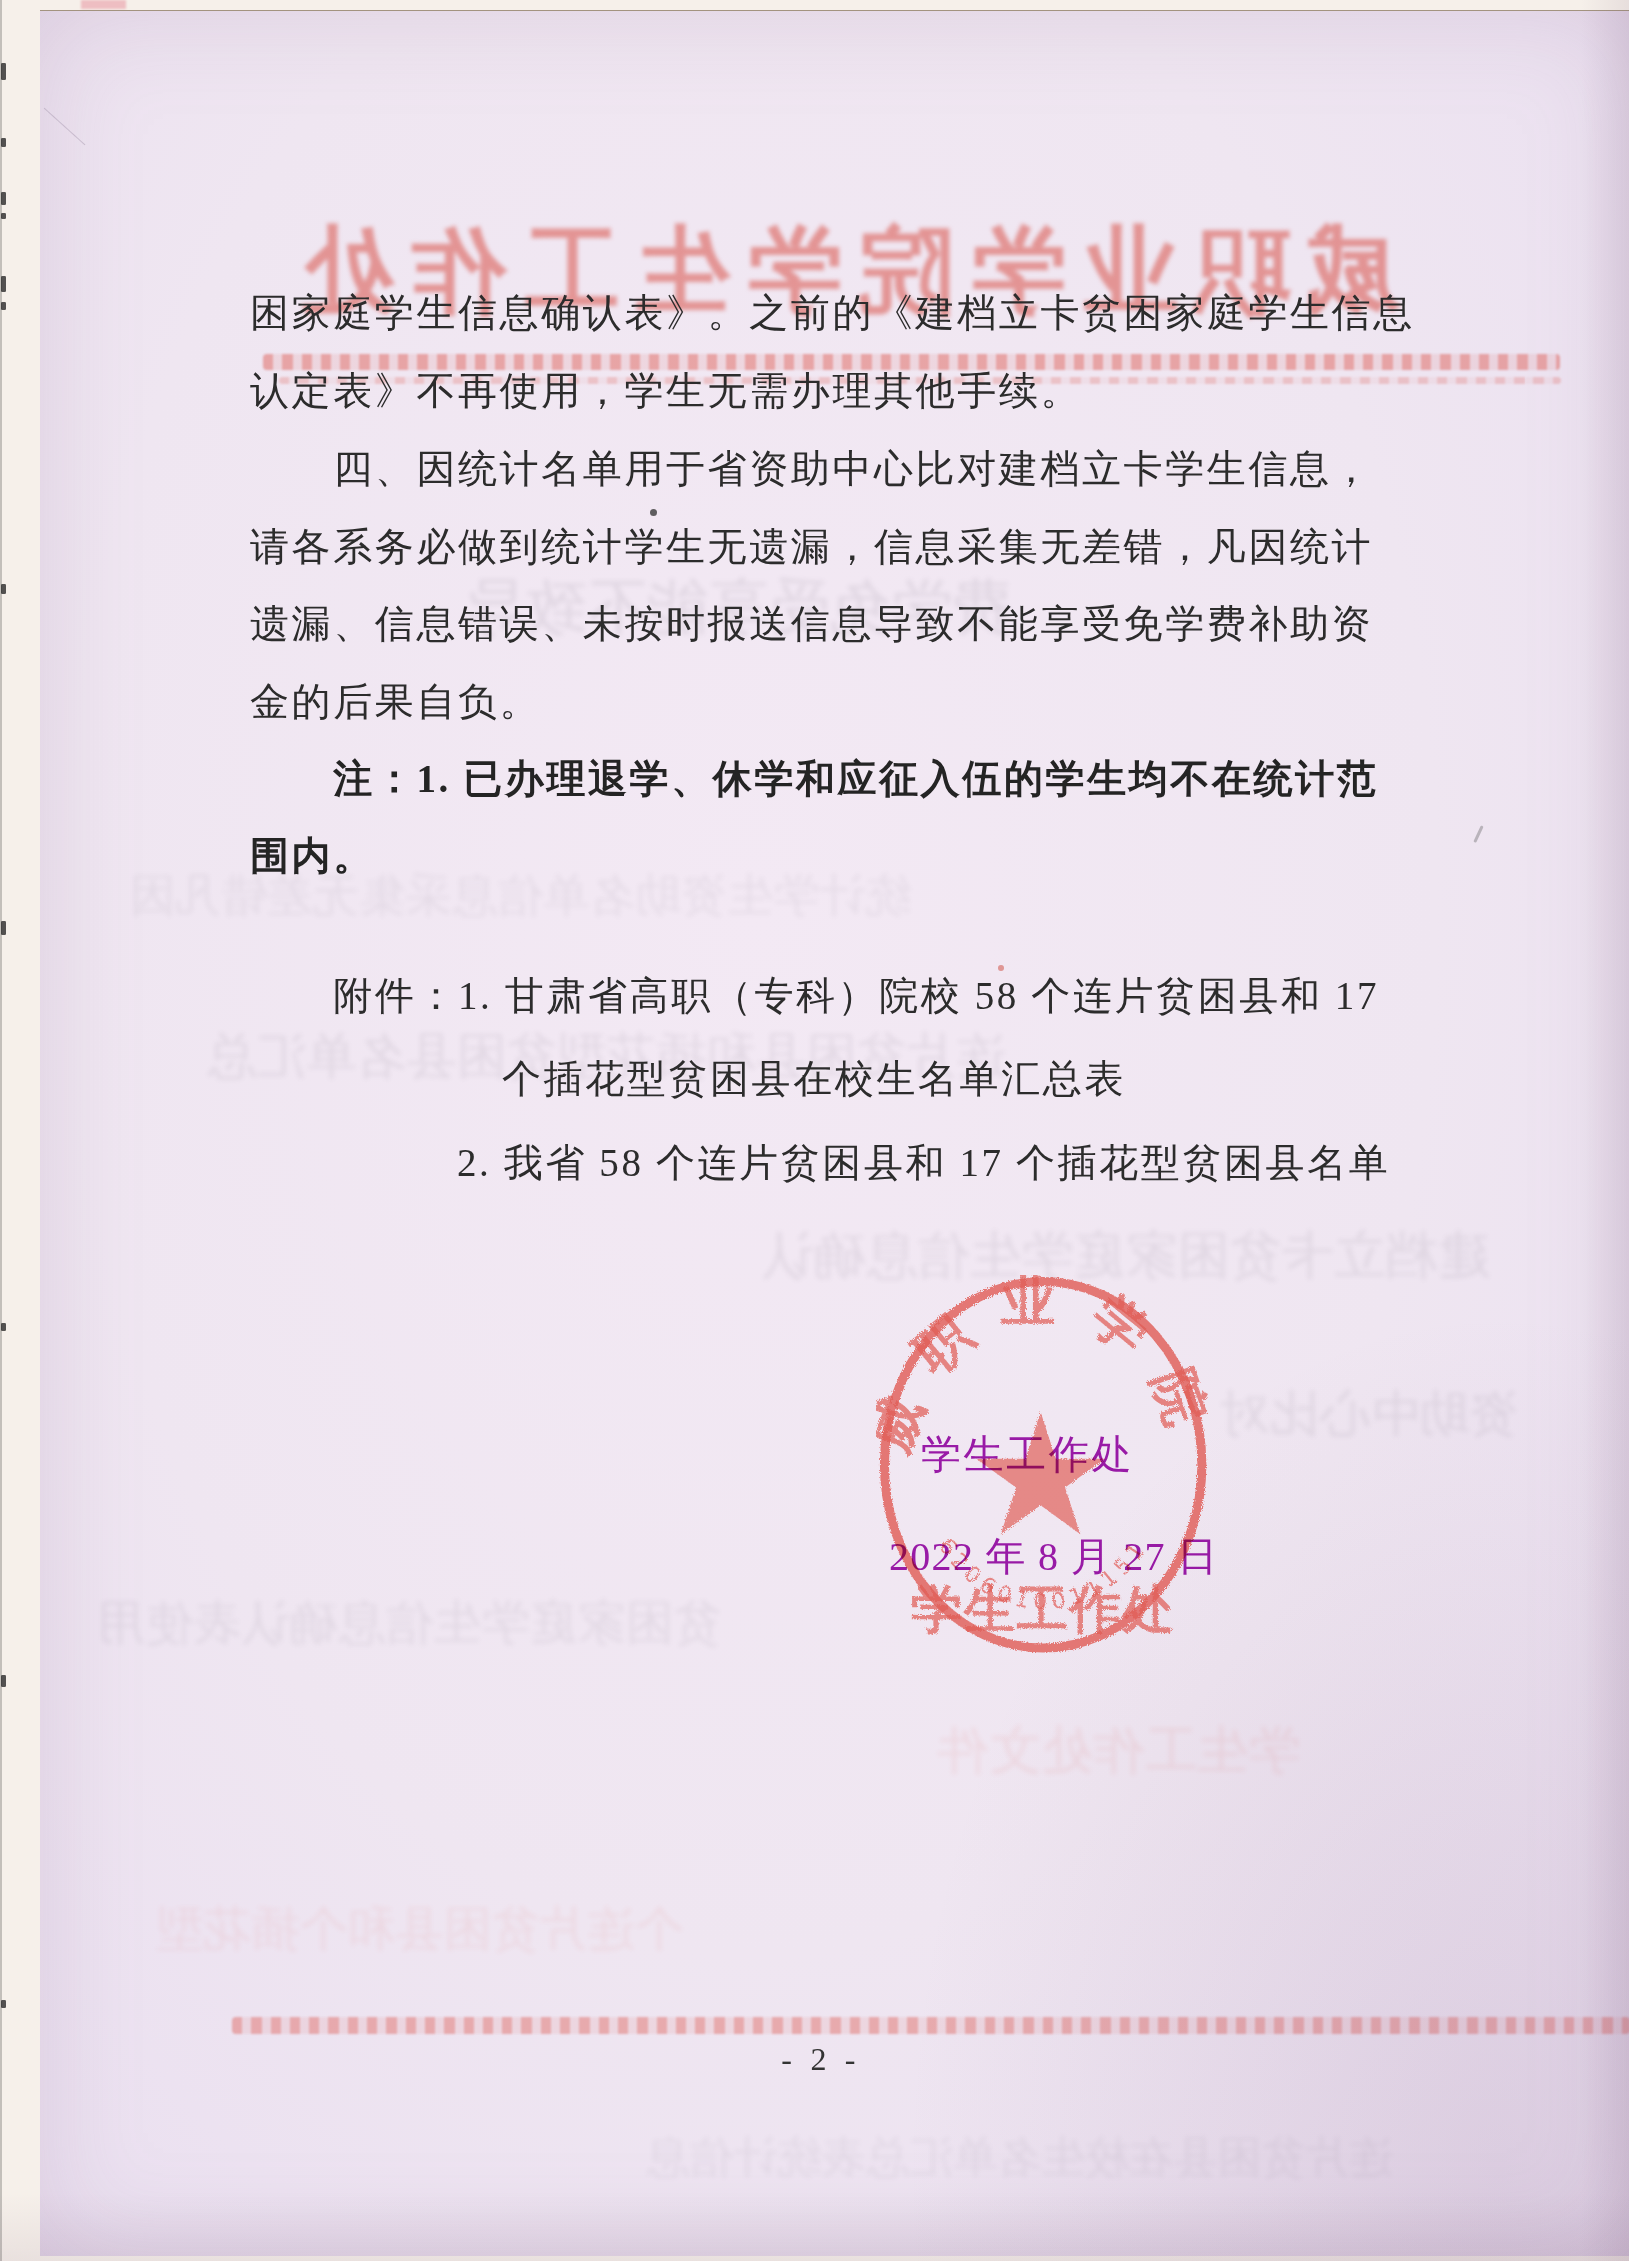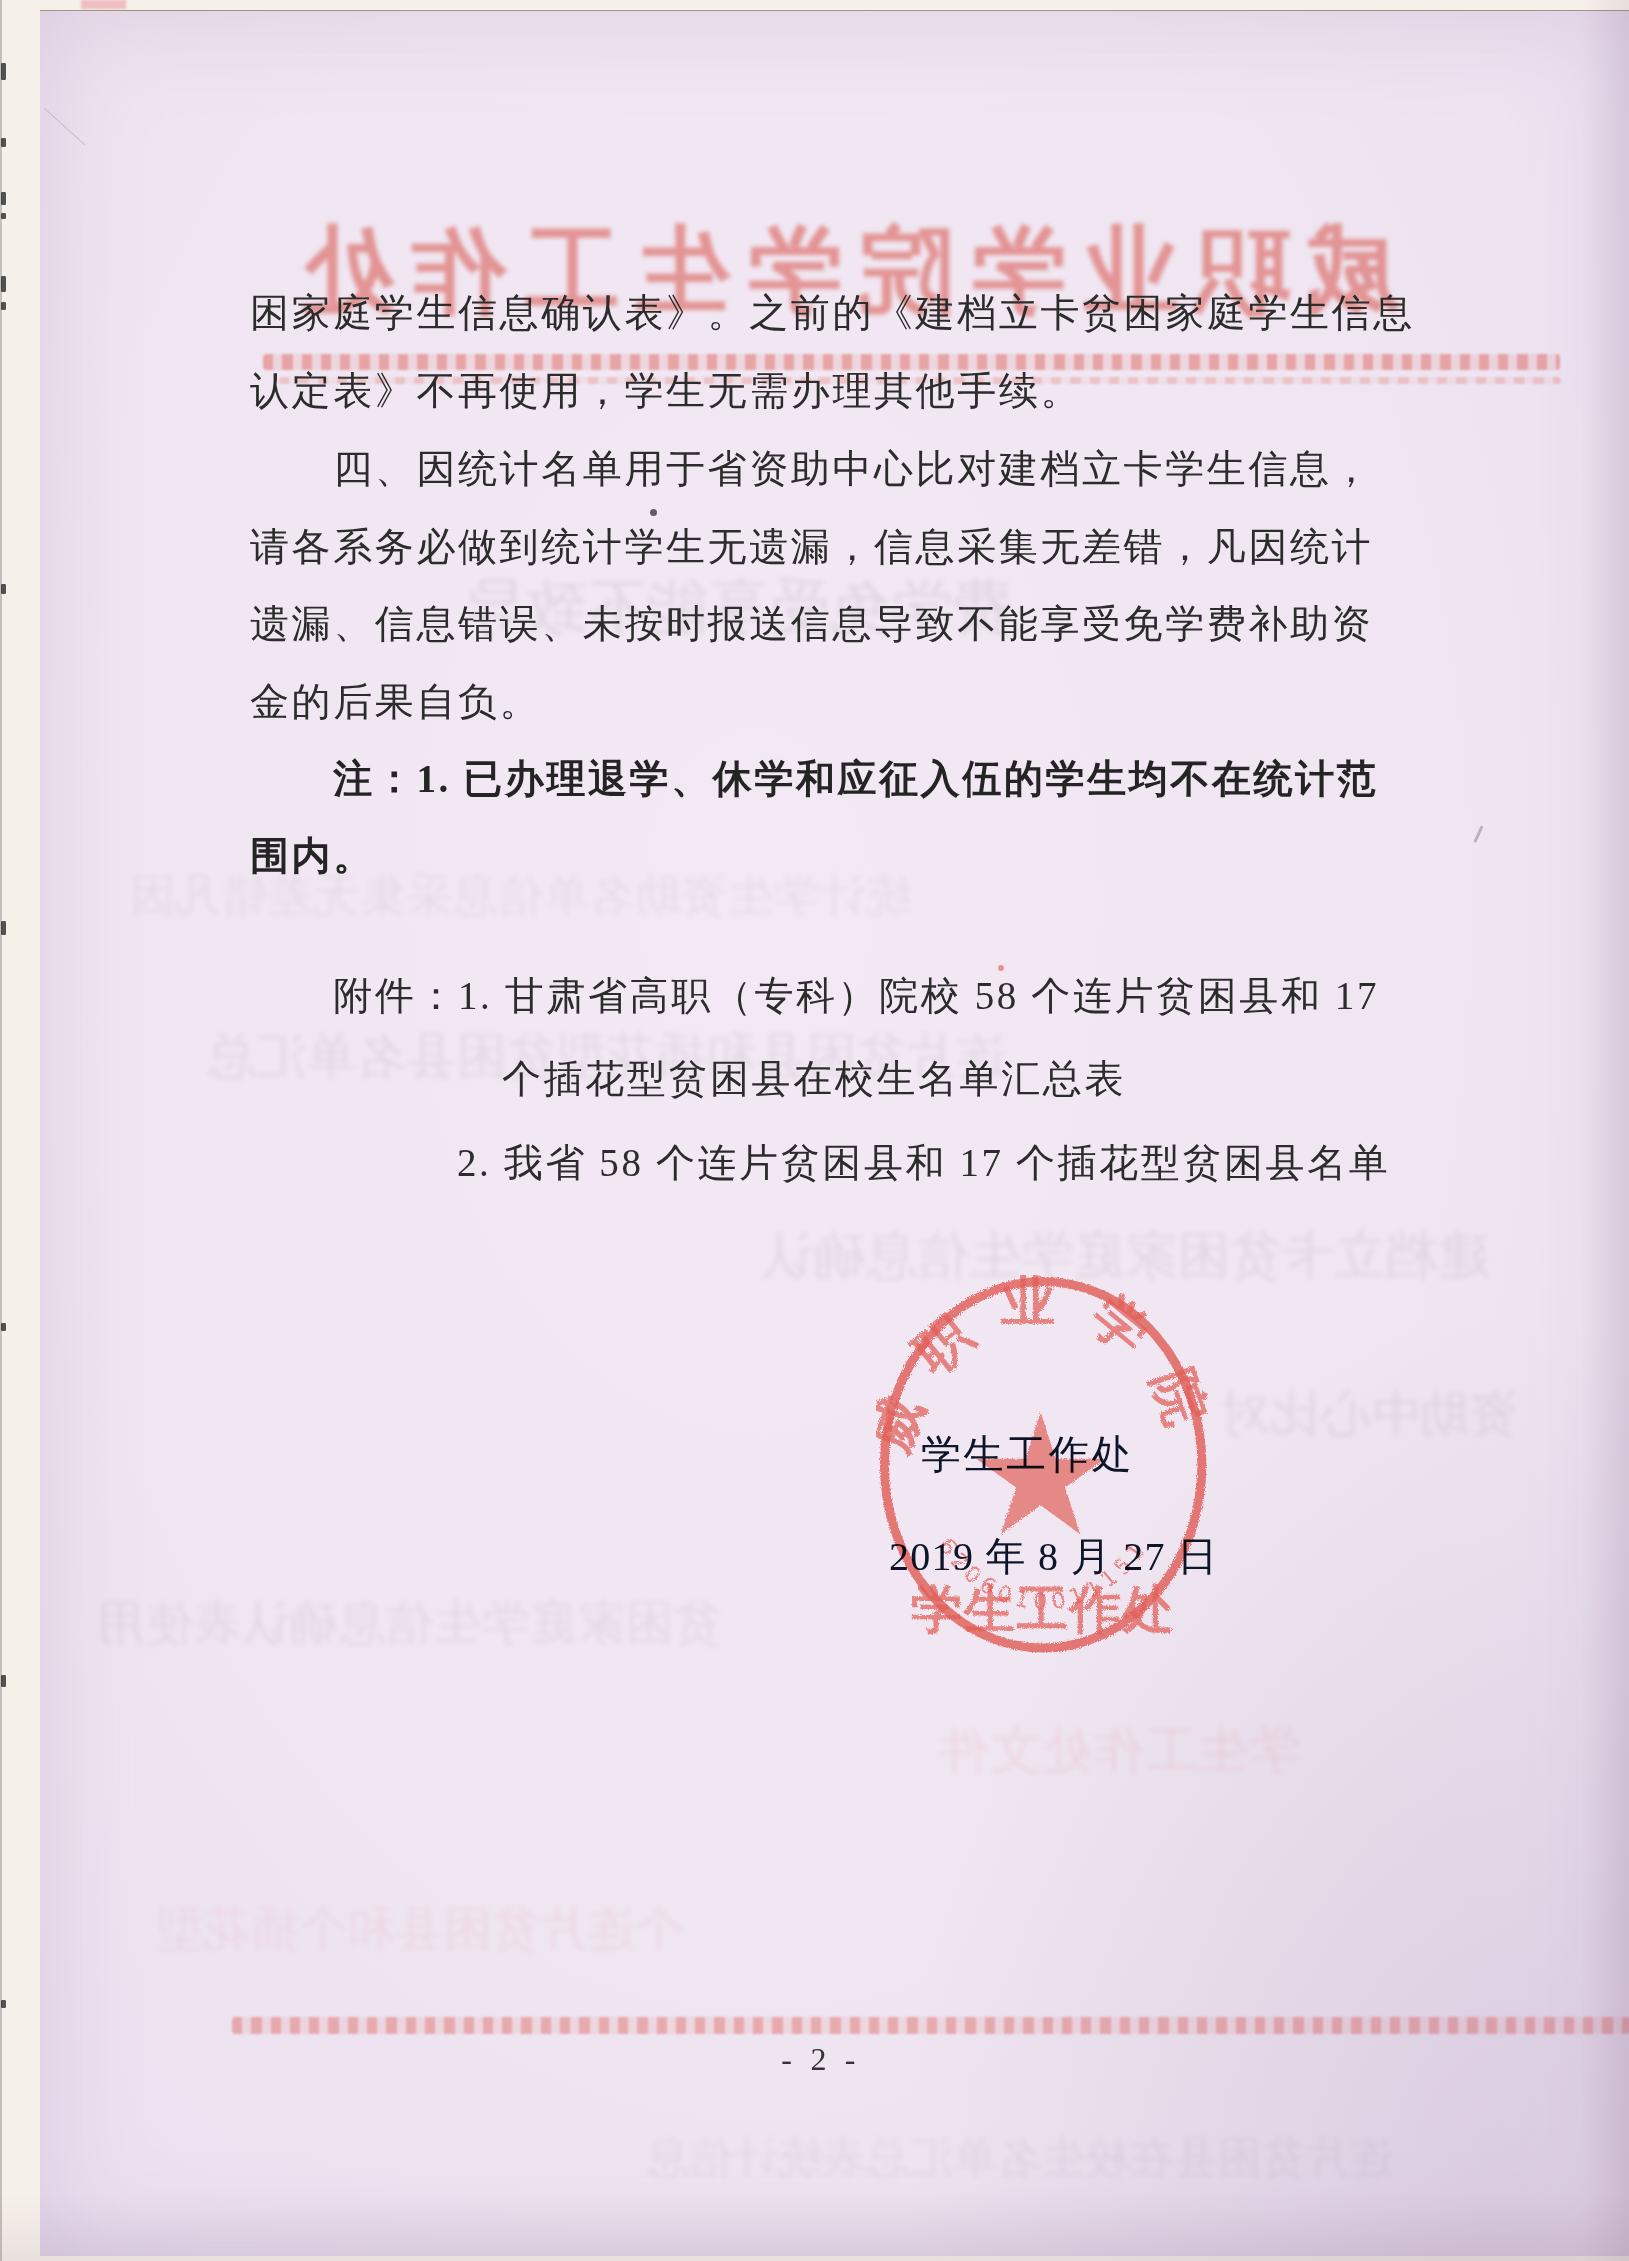--- a/index.html
+++ b/index.html
@@ -52,21 +52,21 @@
   }
 
   
   .line {
     position: absolute; left: 250px; width: 1164px;
     font-size: 39px; letter-spacing: 2.6px; line-height: 1;
     color: #2c2c2c; white-space: nowrap;
   }
   .line.bold { font-weight: 700; color: #242424; }
 
-  .sig { position: absolute; font-size: 40px; letter-spacing: 2.6px; color: #0f172a;
+  .sig { position: absolute; font-size: 40px; letter-spacing: 2.6px; color: #a21caf;
     white-space: nowrap; z-index: 5; mix-blend-mode: multiply; }
 
   .footer-num { position: absolute; left: 747px; top: 2041px; width: 148px;
     text-align: center; font-size: 32px; letter-spacing: 5.2px; color: #333; }
 
   
   .stamp { position: absolute; left: 876px; top: 1275px; width: 333px; height: 382px;
     z-index: 4; opacity: .92; }
 
   .speck { position: absolute; border-radius: 50%; }
@@ -148,19 +148,19 @@
         <textPath href="#arcTop" startOffset="50%" text-anchor="middle">威职业学院</textPath>
       </text>
       <text x="259" y="545" font-size="80" letter-spacing="2" text-anchor="middle" fill="#df5048" fill-opacity="0.72" font-weight="700" font-family="Liberation Serif, DejaVu Serif, serif">学生工作处</text>
       <text font-size="34" letter-spacing="9" fill="#df5048" fill-opacity="0.7" font-family="DejaVu Sans, sans-serif">
         <textPath href="#arcBot" startOffset="50%" text-anchor="middle">6206010011151</textPath>
       </text>
     </g>
   </svg>
 
   <div class="sig" style="left:921px;top:1427px;">学生工作处</div>
-  <div class="sig" style="left:889px;top:1529px;letter-spacing:1.3px;">2019 年 8 月 27 日</div>
+  <div class="sig" style="left:889px;top:1529px;letter-spacing:1.3px;">2022 年 8 月 27 日</div>
 
   <div class="footer-num">- 2 -</div>
 
   <div class="vignette"></div>
 </div>
 
 
 </body></html>

